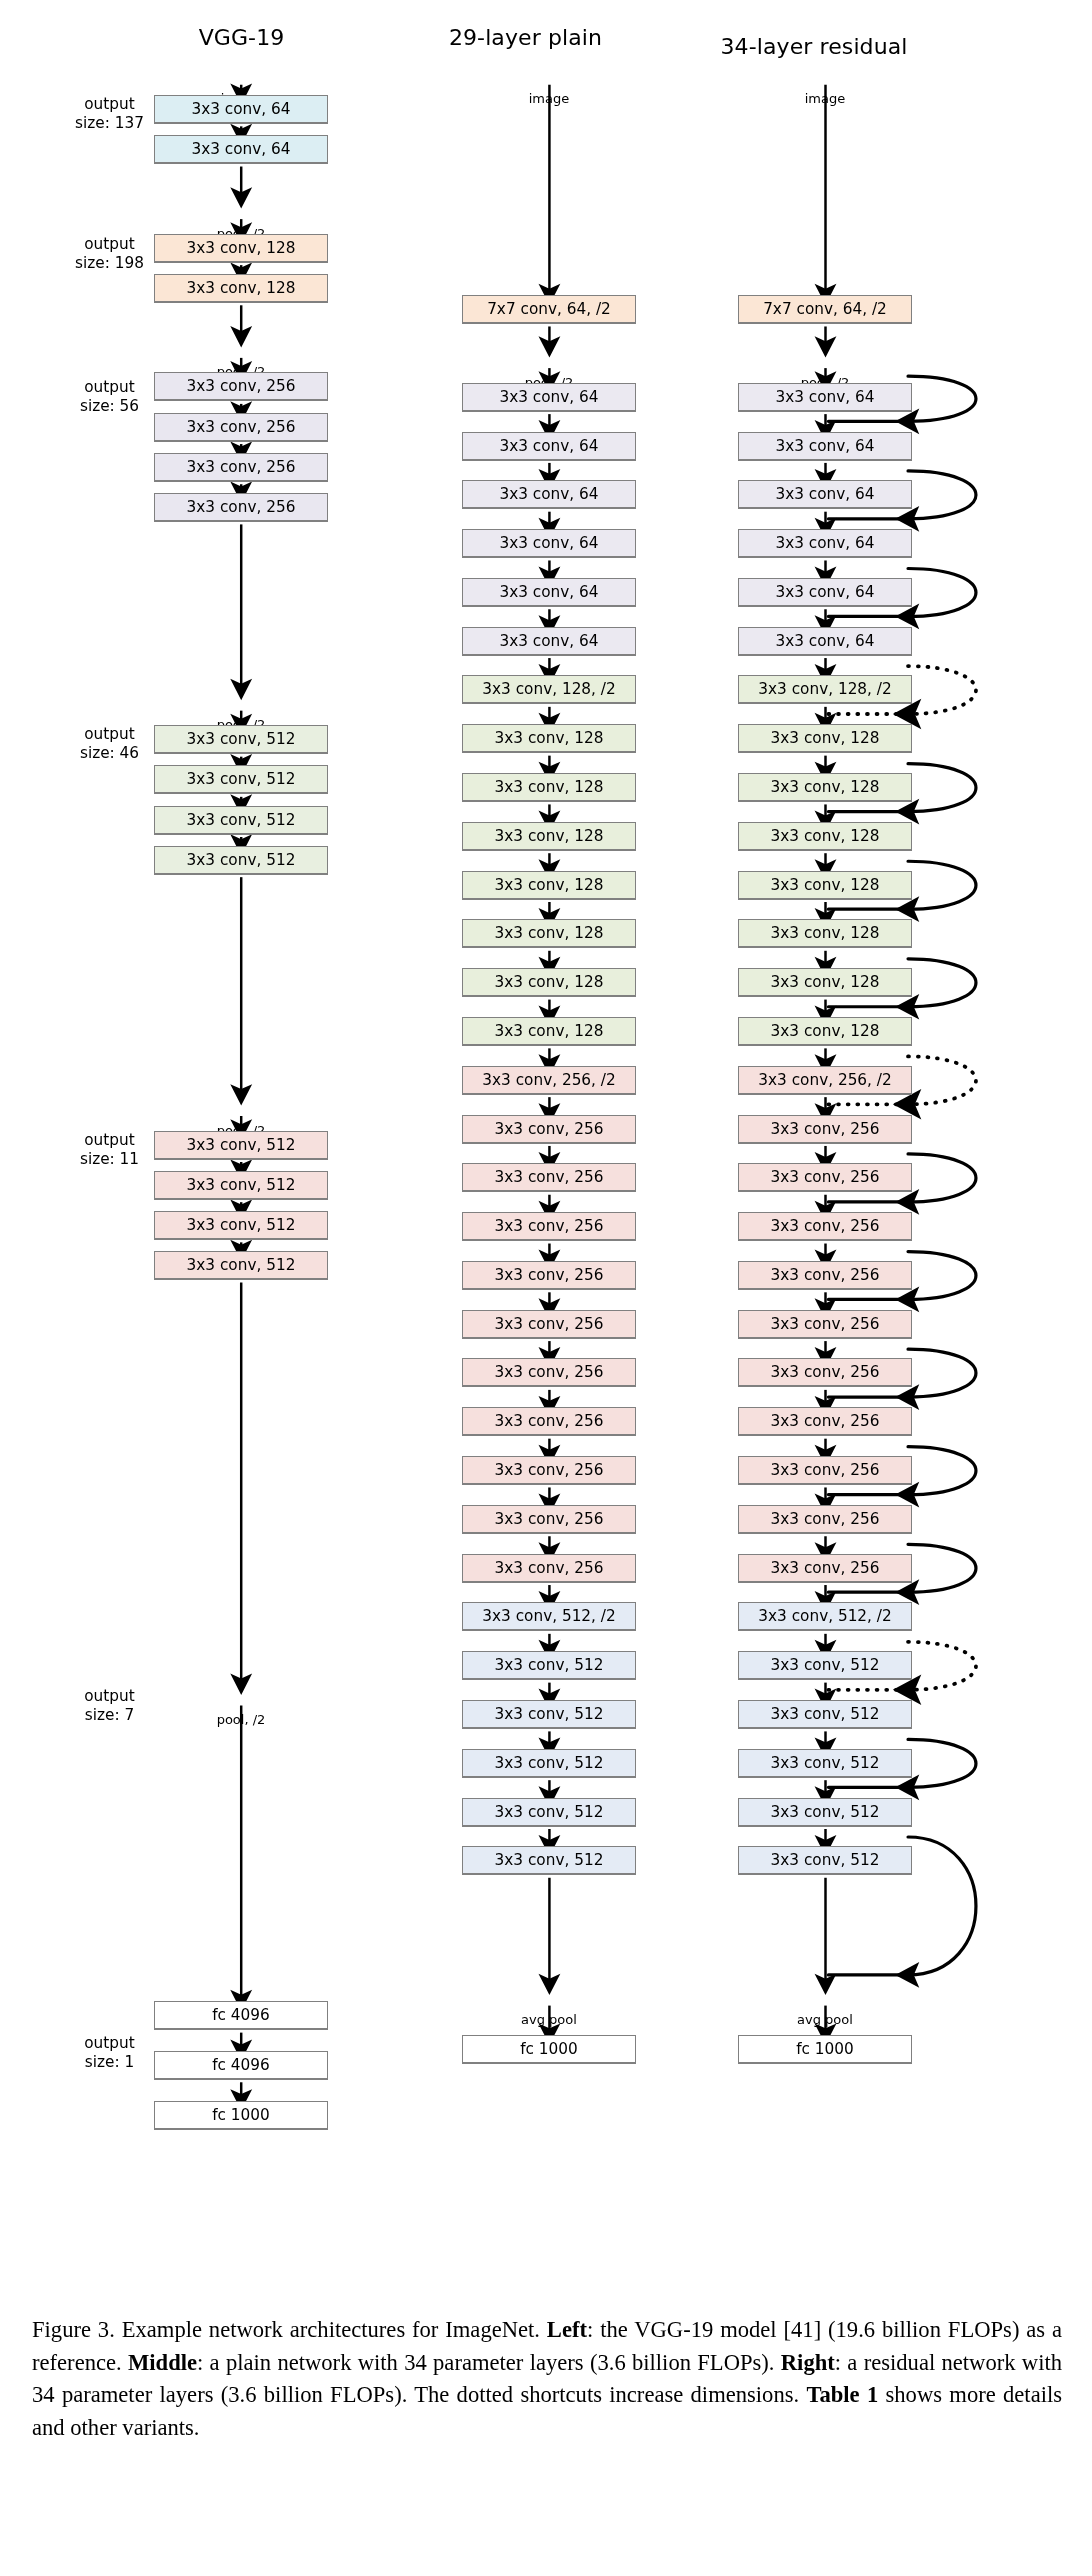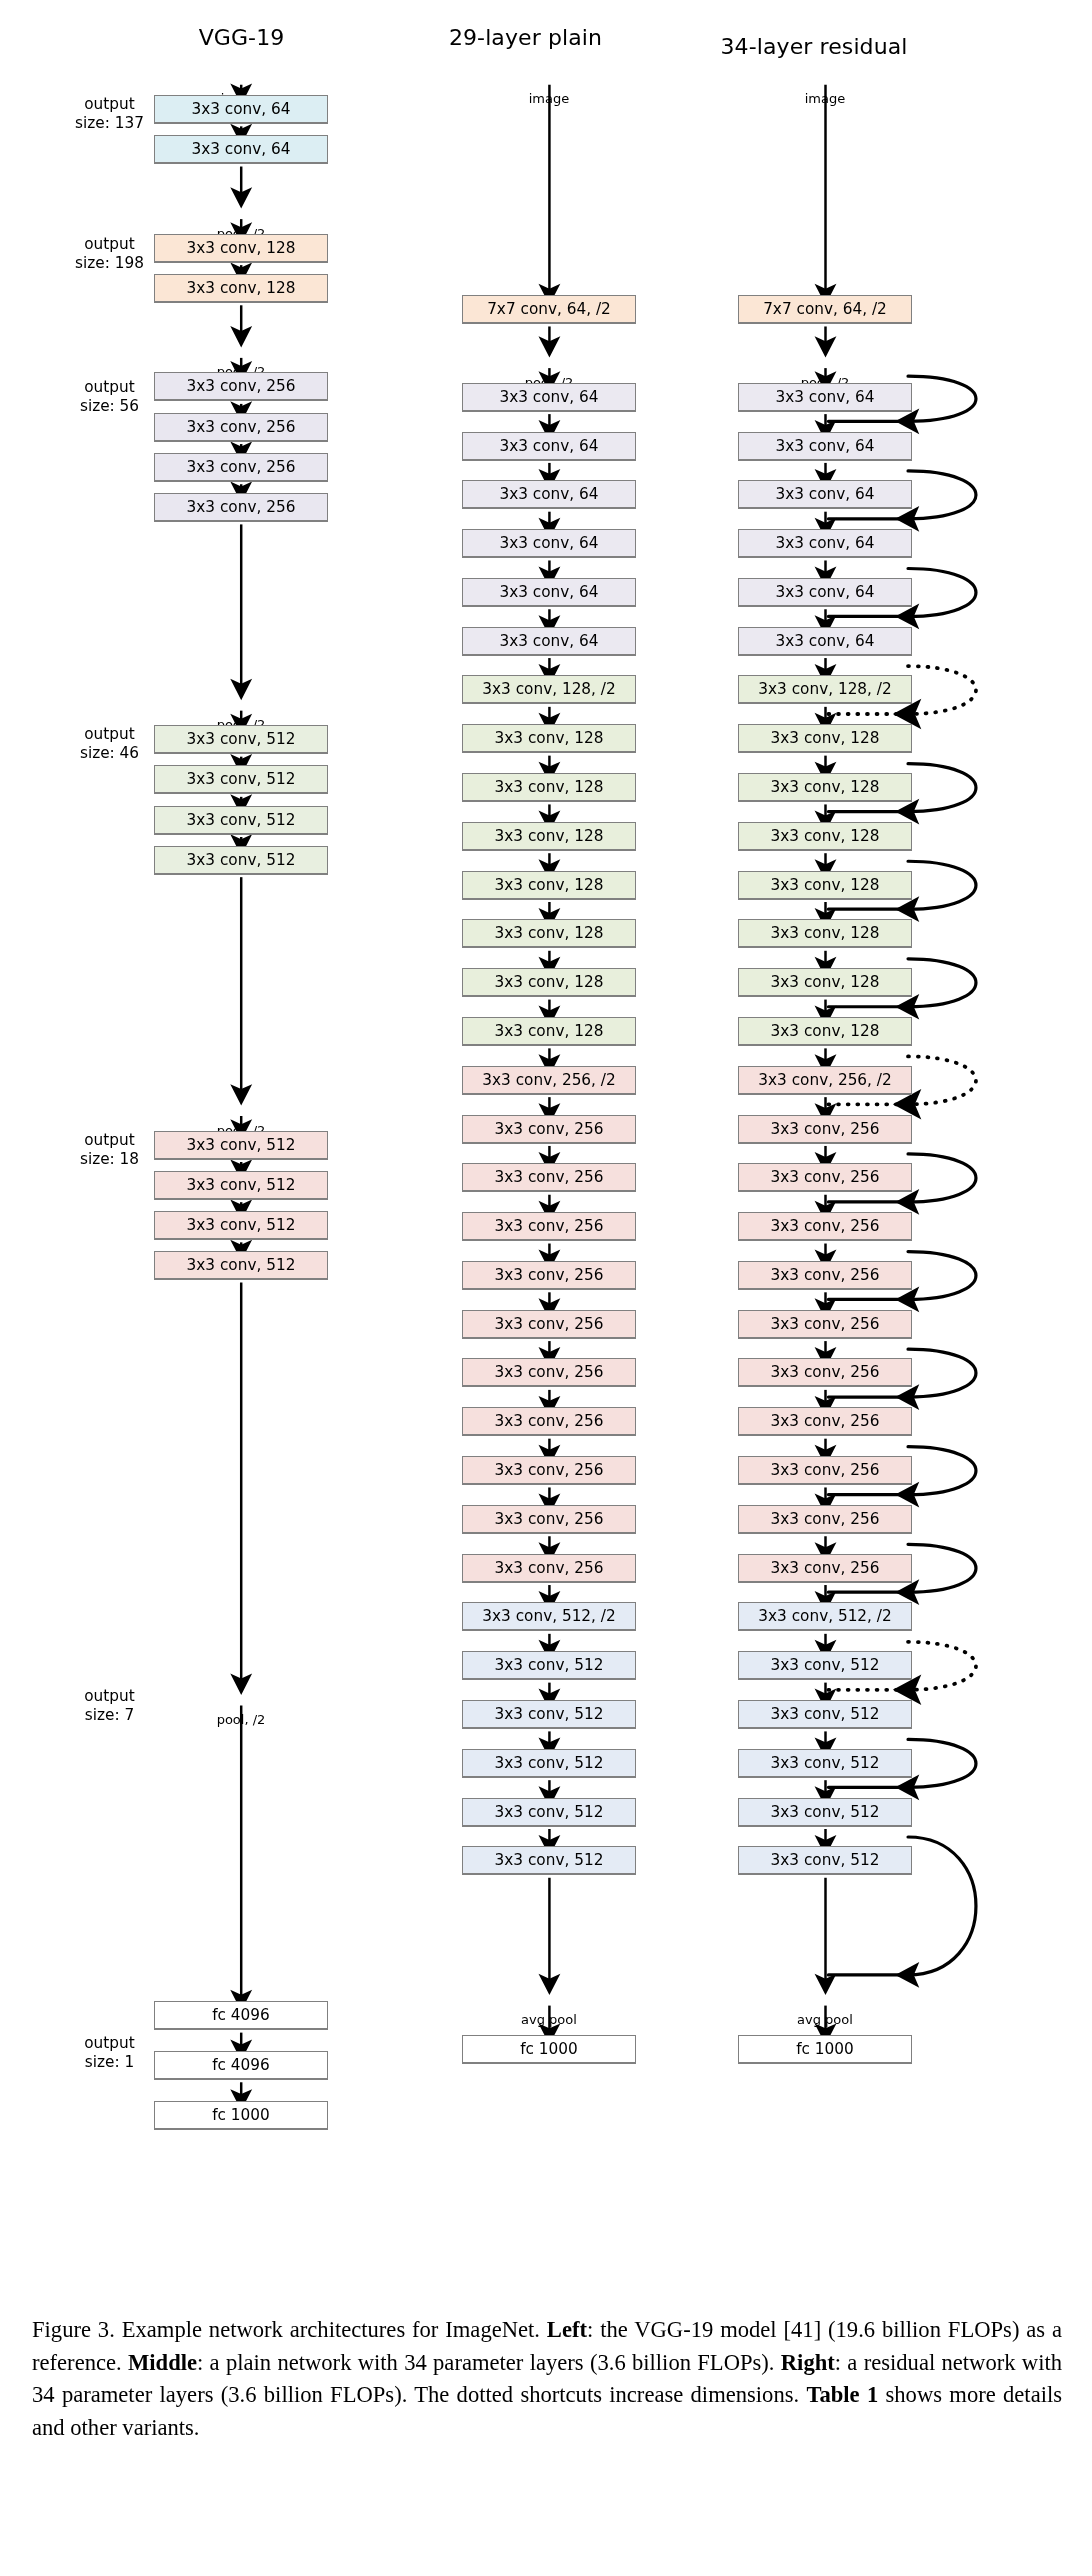--- a/index.html
+++ b/index.html
@@ -41,21 +41,21 @@
   <div class="osz" style="left:44px;top:378px;width:131px;">
     <div>output</div>
     <div>size: 56</div>
   </div>
   <div class="osz" style="left:44px;top:725px;width:131px;">
     <div>output</div>
     <div>size: 46</div>
   </div>
   <div class="osz" style="left:44px;top:1131px;width:131px;">
     <div>output</div>
-    <div>size: 18</div>
+    <div>size: 11</div>
   </div>
   <div class="osz" style="left:44px;top:1687px;width:131px;">
     <div>output</div>
     <div>size: 7</div>
   </div>
   <div class="osz" style="left:44px;top:2034px;width:131px;">
     <div>output</div>
     <div>size: 1</div>
   </div>
 

